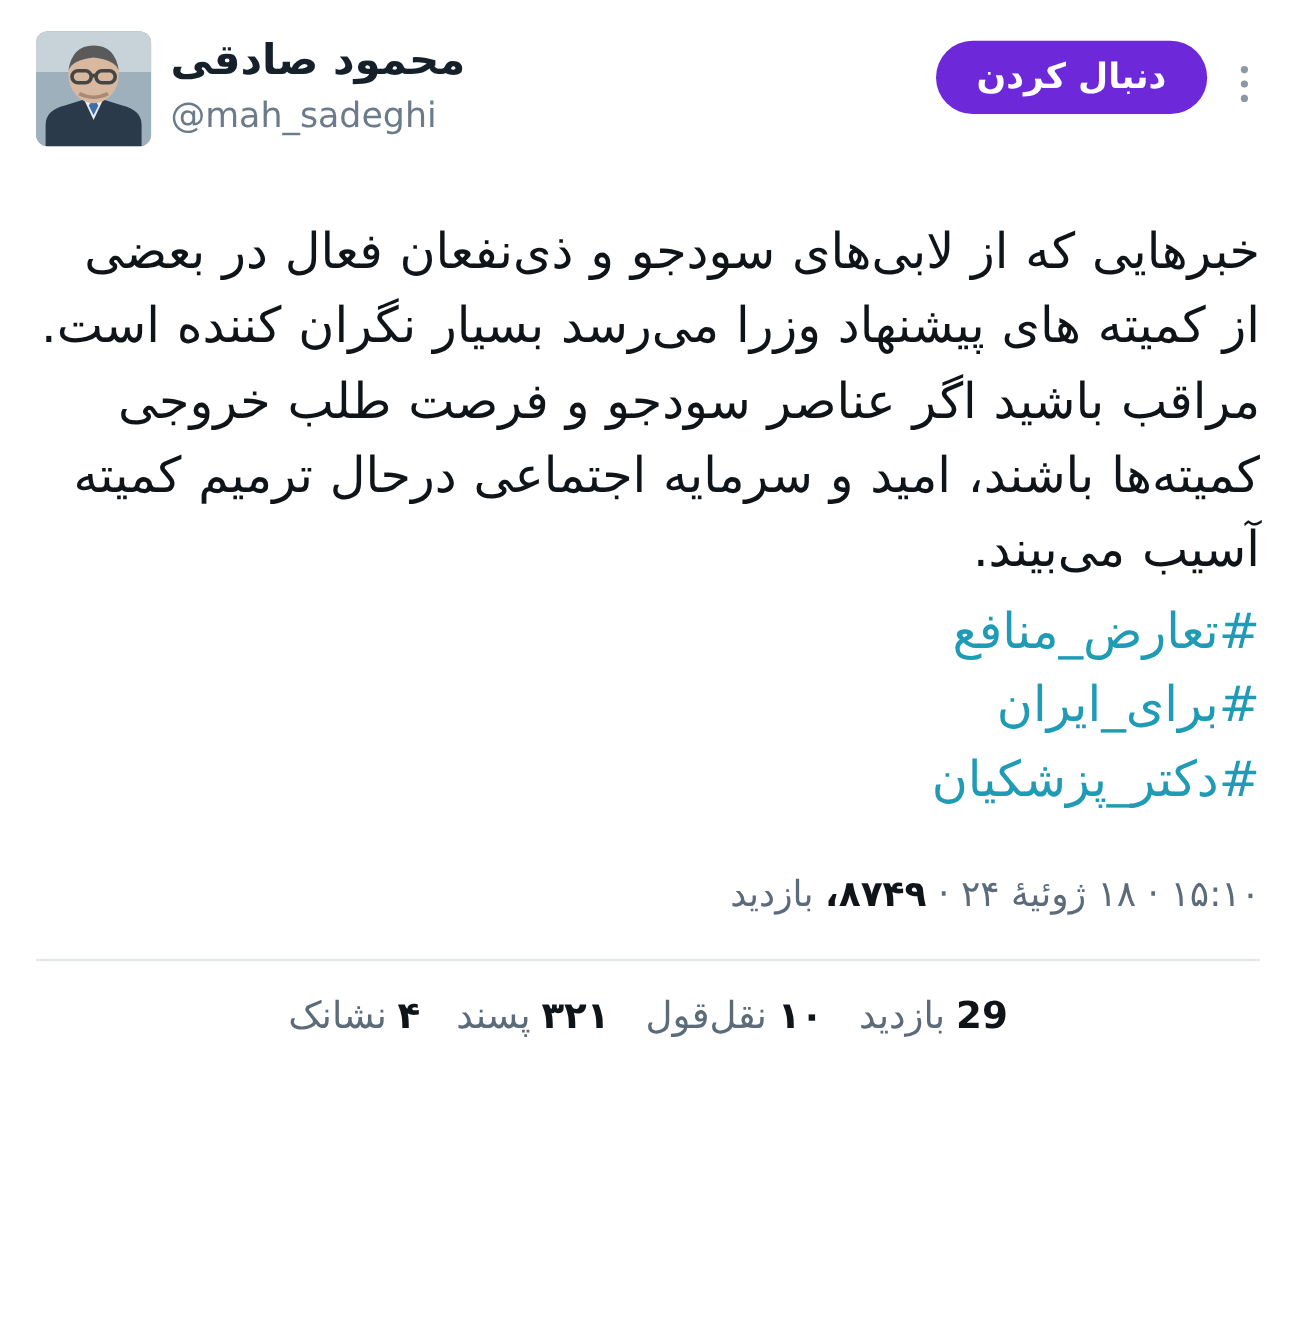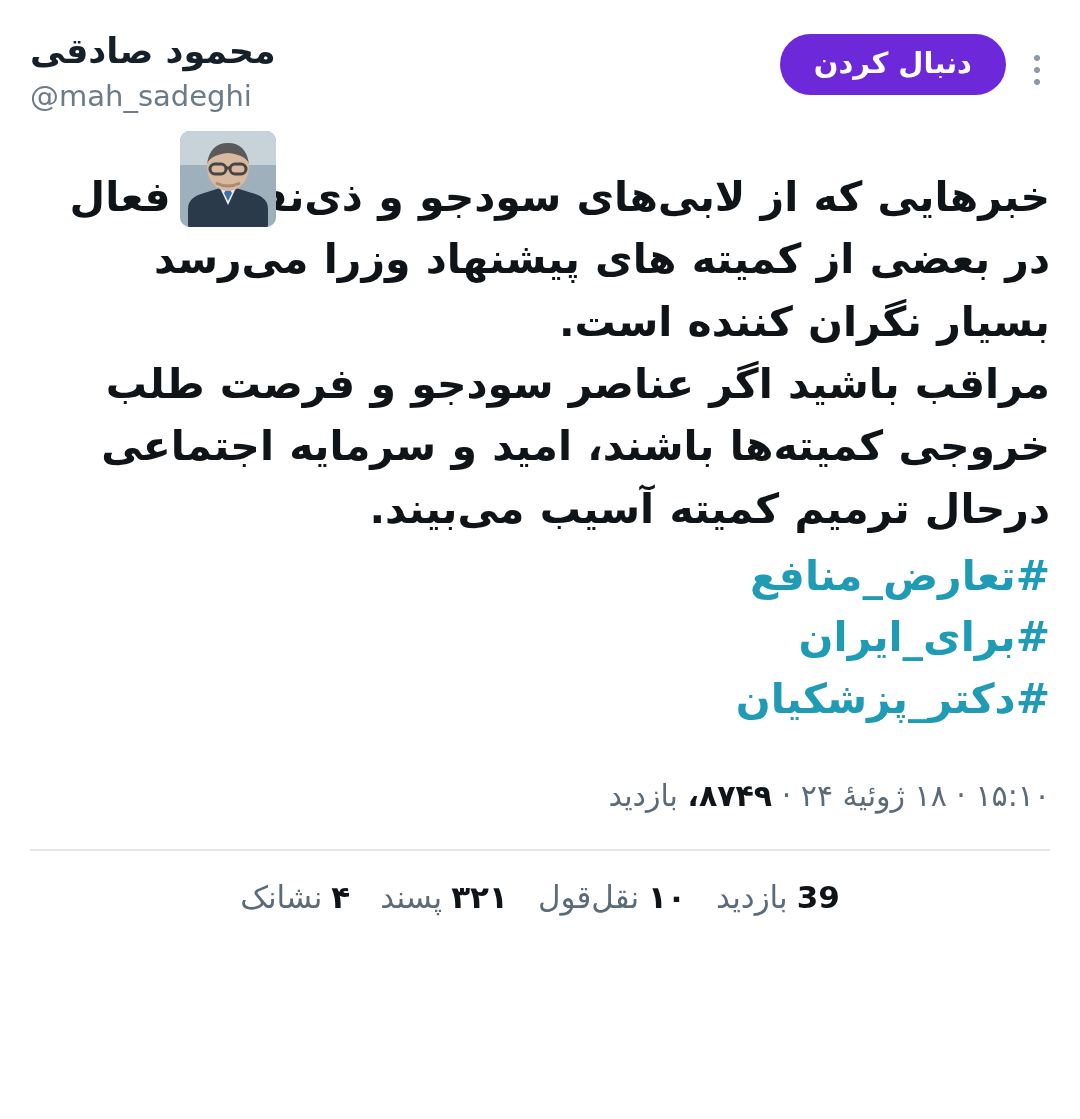--- a/index.html
+++ b/index.html
@@ -25,21 +25,21 @@
   
   .header {
     display: flex;
     flex-direction: row;
     align-items: flex-start;
     justify-content: space-between;
     height: 110px;
   }
   .header-right {
     display: flex;
-    flex-direction: column;
+    flex-direction: row;
     align-items: flex-start;
     gap: 16px;
   }
   .avatar {
     width: 96px;
     height: 96px;
     border-radius: 10px;
     overflow: hidden;
     flex: 0 0 auto;
     background: #b9c3cb;
@@ -103,29 +103,28 @@
   .more-icon span {
     display: block;
     width: 6px;
     height: 6px;
     border-radius: 50%;
     background: #8b98a5;
   }
 
   
   .tweet-body {
-    margin-top: 30px;
+    margin-top: 42px;
     font-size: 41px;
     line-height: 1.52;
     color: #0f1419;
     text-align: right;
     direction: rtl;
     letter-spacing: 0px;
     word-spacing: 1px;
-    font-weight: bold;
   }
   .tweet-body p {
     margin: 0;
   }
   .hashtags {
     margin-top: 6px;
     text-align: right;
   }
   .hashtag {
     display: block;
@@ -242,21 +241,21 @@
     <span>۱۸ ژوئیهٔ ۲۴</span>
     <span class="meta-sep">·</span>
     <span class="views-count">۸۷۴۹،</span>
     <span>بازدید</span>
   </div>
 
   <div class="divider"></div>
 
   <div class="stats-row">
     <span class="stat">
-      <span class="stat-num">39</span>
+      <span class="stat-num">29</span>
       <span class="stat-label">بازدید</span>
     </span>
     <span class="stat">
       <span class="stat-num">۱۰</span>
       <span class="stat-label">نقل‌قول</span>
     </span>
     <span class="stat">
       <span class="stat-num">۳۲۱</span>
       <span class="stat-label">پسند</span>
     </span>

